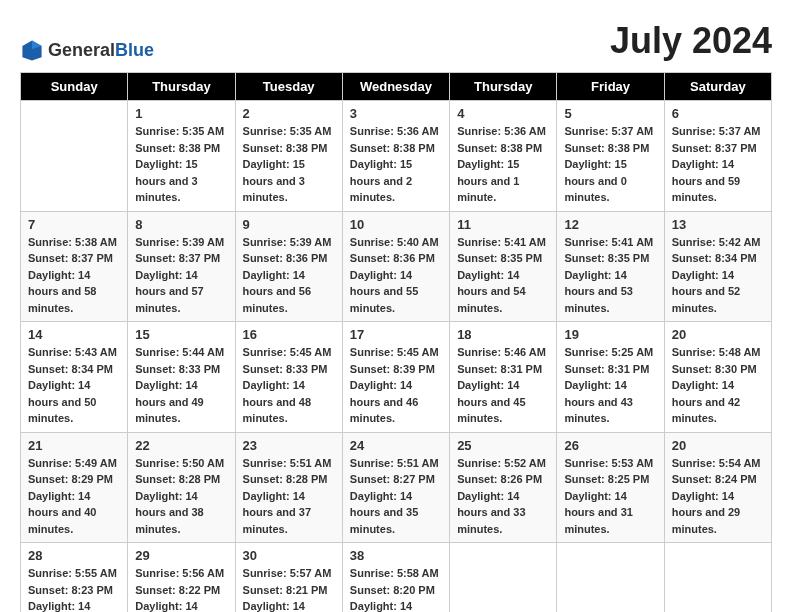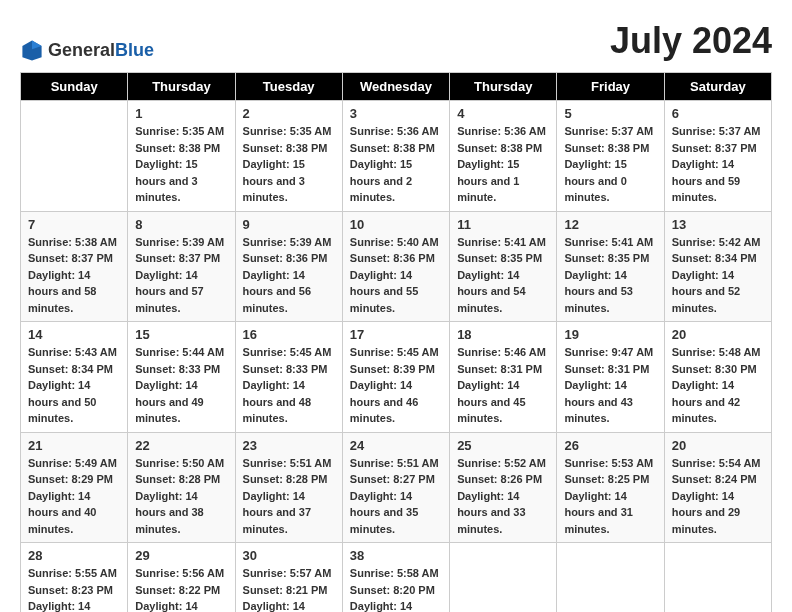--- a/index.html
+++ b/index.html
@@ -267,21 +267,21 @@
         <span class="day-number">18</span>
         <div class="day-info">
           <span>Sunrise: 5:46 AM</span><br>
           <span>Sunset: 8:31 PM</span><br>
           <span>Daylight: 14 hours and 45 minutes.</span>
         </div>
       </td>
         <td>
         <span class="day-number">19</span>
         <div class="day-info">
-          <span>Sunrise: 9:47 AM</span><br>
+          <span>Sunrise: 5:25 AM</span><br>
           <span>Sunset: 8:31 PM</span><br>
           <span>Daylight: 14 hours and 43 minutes.</span>
         </div>
       </td>
         <td>
         <span class="day-number">20</span>
         <div class="day-info">
           <span>Sunrise: 5:48 AM</span><br>
           <span>Sunset: 8:30 PM</span><br>
           <span>Daylight: 14 hours and 42 minutes.</span>

